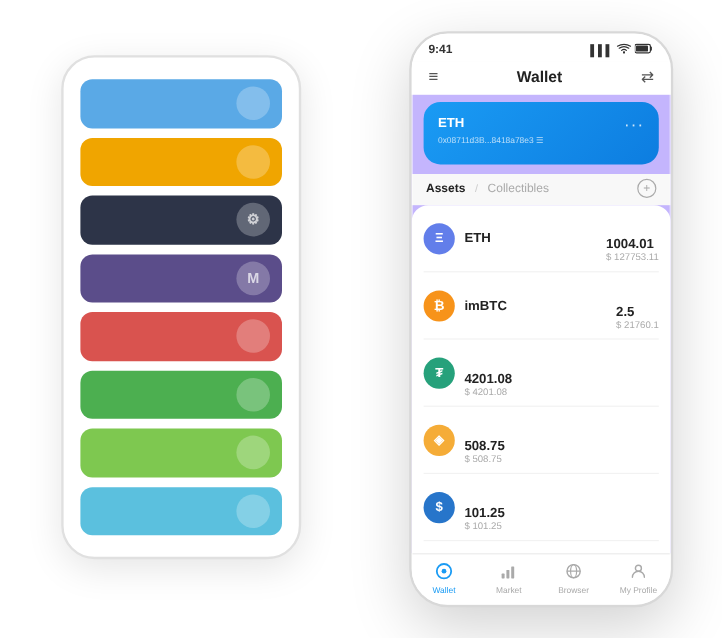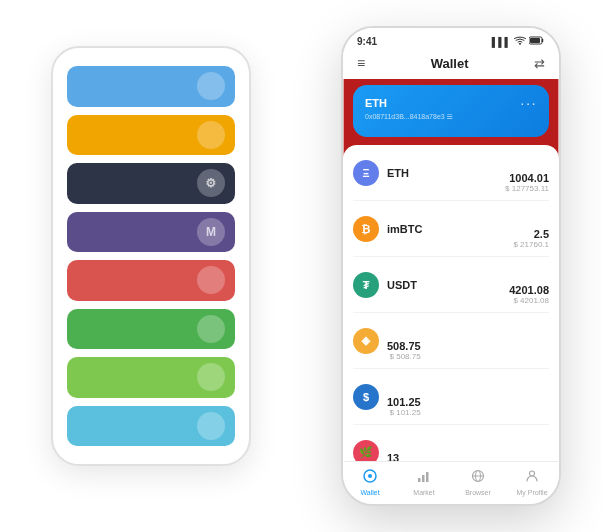--- a/index.html
+++ b/index.html
@@ -123,21 +123,21 @@
     }
 
     .scan-icon {
       font-size: 13px;
       color: #555;
     }
 
     .phone-content {
       flex: 1;
       overflow: hidden;
-      background: #b91c1c;
+      background: #c4b5fd;
       display: flex;
       flex-direction: column;
     }
 
     
     .eth-card {
       margin: 6px 10px 8px;
       background: linear-gradient(135deg, #1a9bf4, #0d7de0);
       border-radius: 14px;
       padding: 10px 12px;
@@ -260,21 +260,21 @@
     }
 
     .asset-name {
       flex: 1;
       font-size: 11px;
       font-weight: 600;
       color: #222;
     }
 
     .asset-values {
-      text-align: right;
+      text-align: left;
       margin-top: 20px;
     }
 
     .asset-amount {
       font-size: 11px;
       font-weight: 600;
       color: #222;
       display: block;
     }
 
@@ -395,20 +395,28 @@
     <div class="phone-content">
 
       <div class="eth-card">
         <div class="eth-card-top">
           <span class="eth-card-label">ETH</span>
           <span class="eth-card-dots">···</span>
         </div>
         <div class="eth-card-address">0x08711d3B...8418a78e3  ☰</div>
       </div>
 
+      <div class="assets-header">
+        <div class="assets-tabs">
+          <span class="assets-tab-active">Assets</span>
+          <span class="assets-divider">/</span>
+          <span class="assets-tab-inactive">Collectibles</span>
+        </div>
+        <div class="add-btn">+</div>
+      </div>
 
       <div class="asset-list">
 
       <div class="asset-item">
             <div class="asset-icon" style="background: rgb(98, 126, 234); color: rgb(255, 255, 255);">Ξ</div>
             <span class="asset-name">ETH</span>
             <div class="asset-values">
               <span class="asset-amount">1004.01</span>
               <span class="asset-usd">$ 127753.11</span>
             </div>
@@ -416,21 +424,20 @@
           <div class="asset-item">
             <div class="asset-icon" style="background: rgb(247, 147, 26); color: rgb(255, 255, 255);">₿</div>
             <span class="asset-name">imBTC</span>
             <div class="asset-values">
               <span class="asset-amount">2.5</span>
               <span class="asset-usd">$ 21760.1</span>
             </div>
           </div>
           <div class="asset-item">
             <div class="asset-icon" style="background: rgb(38, 161, 123); color: rgb(255, 255, 255);">₮</div>
-            <span class="asset-name">USDT</span>
             <div class="asset-values">
               <span class="asset-amount">4201.08</span>
               <span class="asset-usd">$ 4201.08</span>
             </div>
           </div>
           <div class="asset-item">
             <div class="asset-icon" style="background: rgb(245, 172, 55); color: rgb(255, 255, 255);">◈</div>
             <div class="asset-values">
               <span class="asset-amount">508.75</span>
               <span class="asset-usd">$ 508.75</span>

